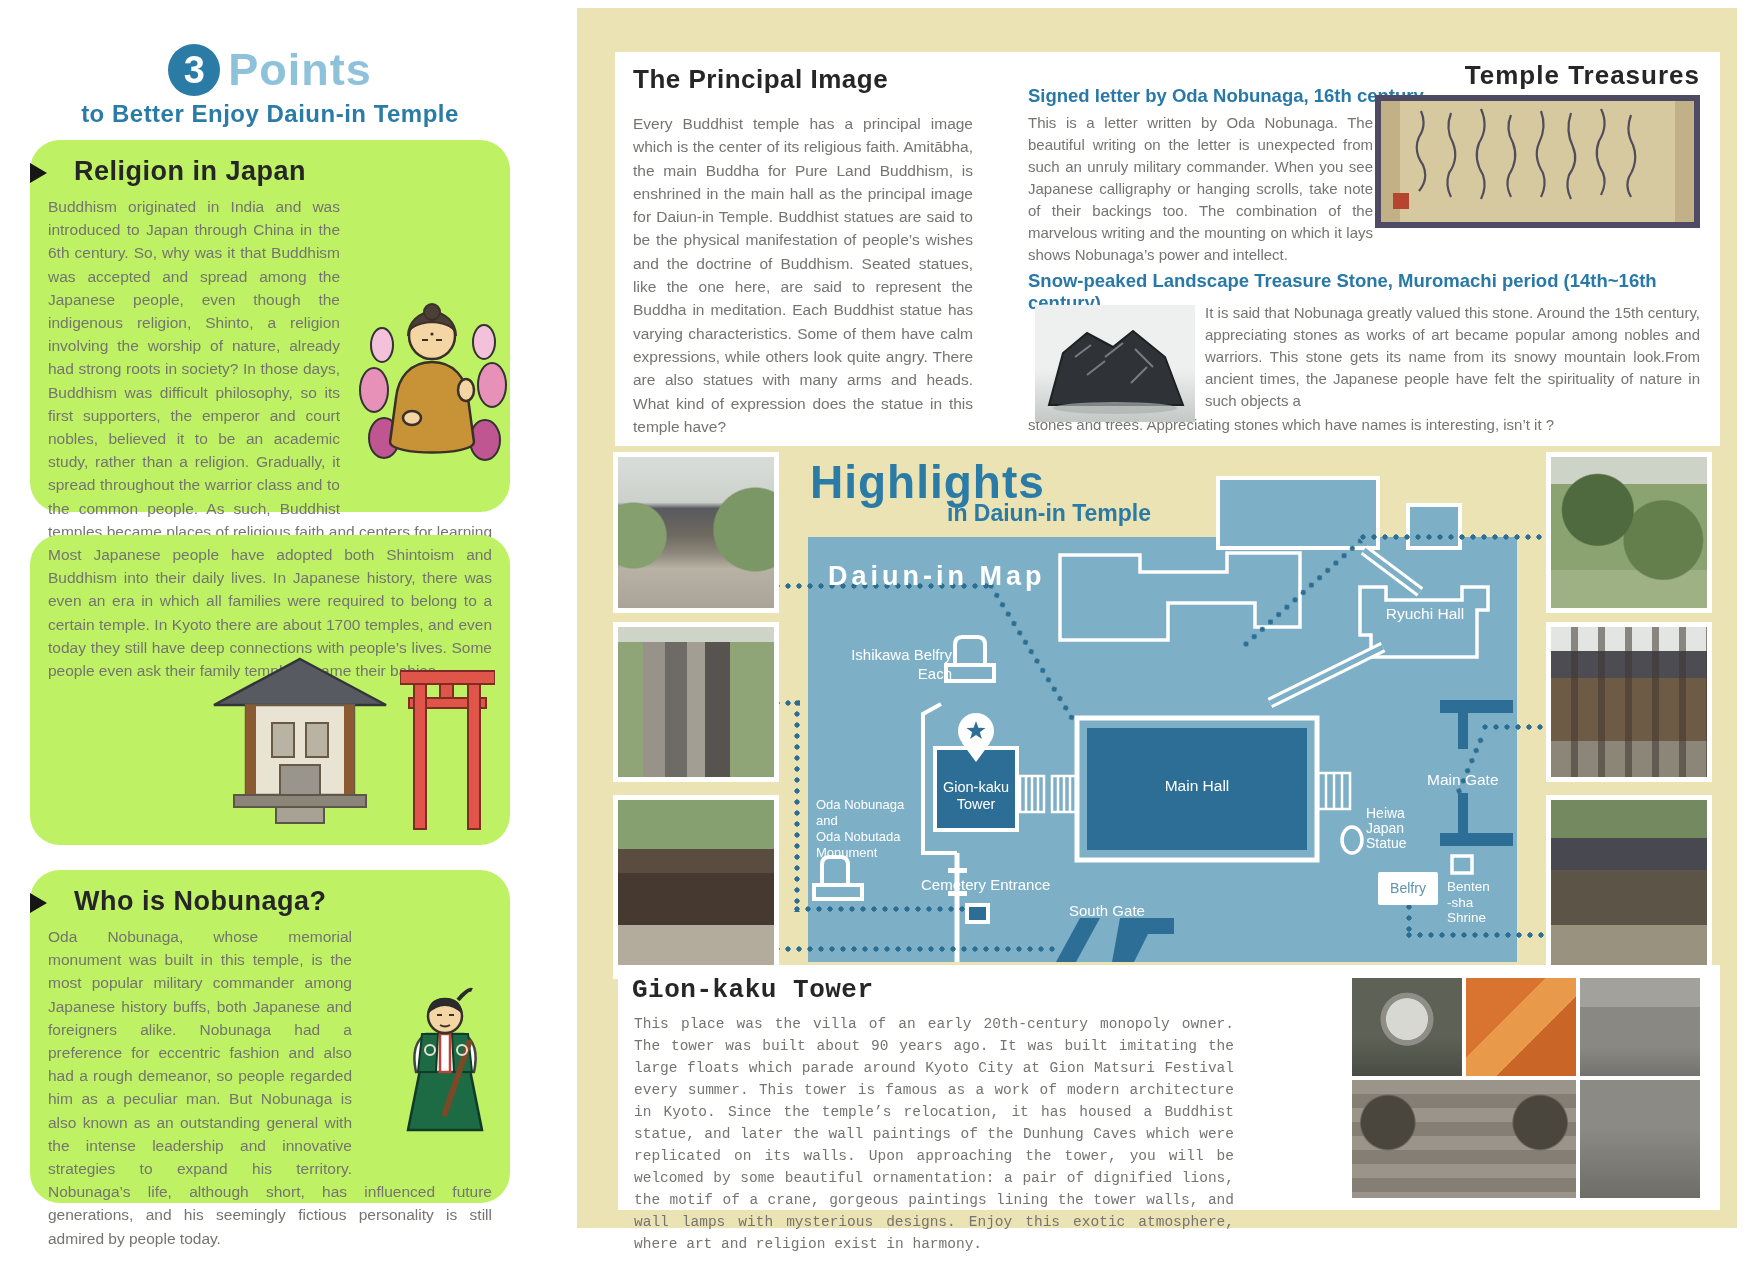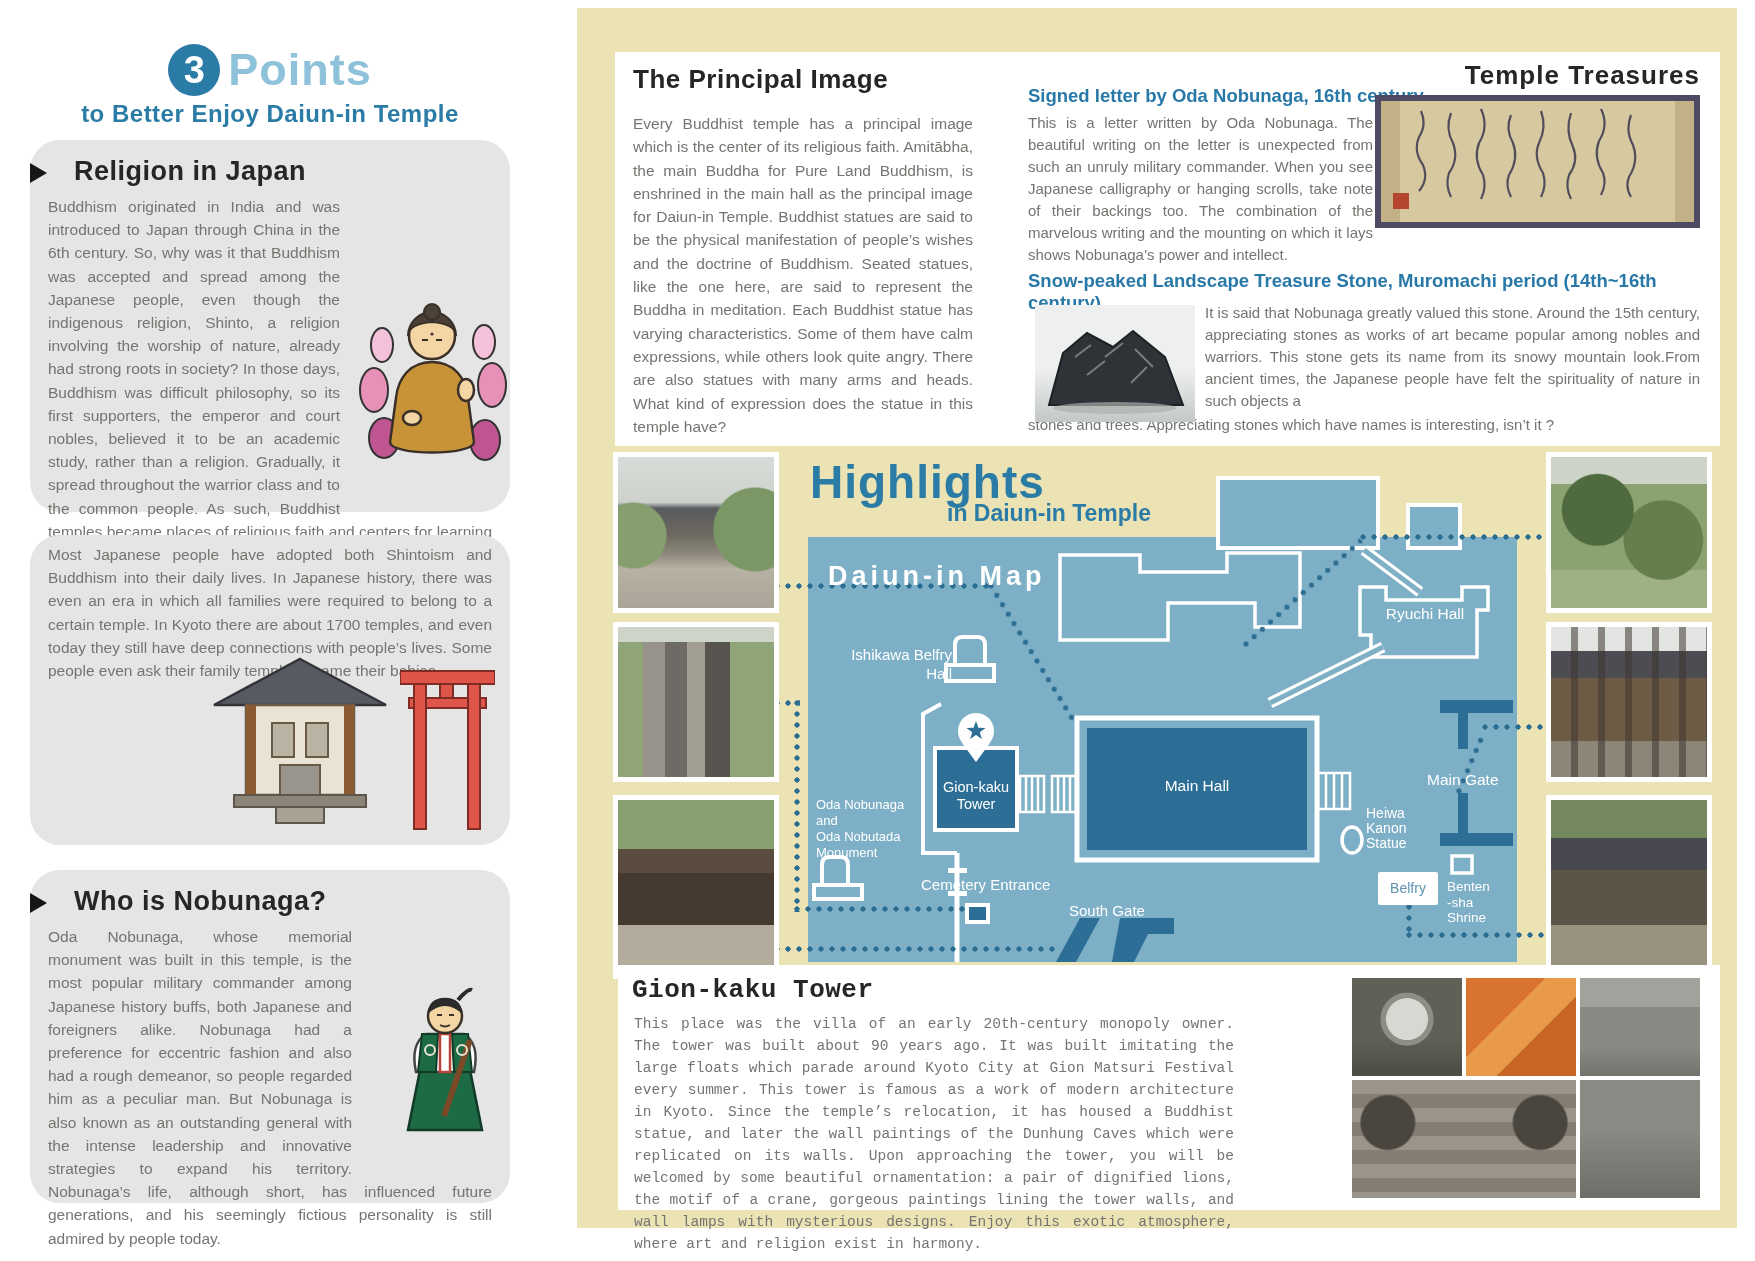--- a/index.html
+++ b/index.html
@@ -8,21 +8,21 @@
   .abs{position:absolute;}
 
   
   .lc-header{position:absolute;left:30px;top:44px;width:480px;text-align:center;}
   .lc-row{display:flex;align-items:center;justify-content:center;gap:8px;}
   .num-circle{display:inline-flex;align-items:center;justify-content:center;width:52px;height:52px;
     border-radius:50%;background:#2a7ba6;color:#fff;font-size:38px;font-weight:bold;}
   .points-word{color:#8ec2da;font-size:45px;font-weight:bold;letter-spacing:1px;}
   .lc-sub{margin-top:4px;color:#2a7ba6;font-size:24px;font-weight:bold;letter-spacing:0.5px;}
 
-  .lbox{position:absolute;left:30px;width:480px;background:#e5e5e5;border-radius:30px;}
+  .lbox{position:absolute;left:30px;width:480px;background:#bef264;border-radius:30px;}
   .lbox-title{position:relative;margin:16px 16px 6px 16px;padding-left:28px;
     color:#262626;font-size:27px;font-weight:bold;letter-spacing:0.5px;}
   .arrow{position:absolute;left:-16px;top:7px;width:0;height:0;
     border-left:17px solid #161616;border-top:10px solid transparent;border-bottom:10px solid transparent;}
   .lbox-body{margin:8px 18px 0 18px;color:#757470;font-size:15.5px;line-height:23.2px;text-align:justify;}
   .fl-sp{float:right;}
 
   
   .panel{position:absolute;left:577px;top:8px;width:1160px;height:1220px;background:#ece3b4;}
   .wbox{position:absolute;background:#ffffff;}
@@ -296,38 +296,38 @@
   <div class="dot-h dot-d" style="left:1243px;top:641px;width:158px;transform:rotate(-42deg);"></div>
   <div class="dot-h" style="left:1360px;top:534px;width:191px;"></div>
   <div class="dot-h dot-d" style="left:1456px;top:788px;width:66px;transform:rotate(-67deg);"></div>
   <div class="dot-h" style="left:1482px;top:724px;width:69px;"></div>
   <div class="dot-v" style="left:1406px;top:904px;height:34px;"></div>
   <div class="dot-h" style="left:1406px;top:932px;width:145px;"></div>
 
   <div class="map-label" style="left:828px;top:545px;font-size:27px;font-weight:bold;letter-spacing:4px;margin-top:16px;">Daiun-in Map</div>
   <div class="map-label" style="left:800px;top:645px;width:152px;text-align:right;font-size:15px;line-height:19px;">
     <div>Ishikawa Belfry</div>
-    <div>Hall</div>
+    <div>Each</div>
   </div>
   <div class="map-label" style="left:816px;top:797px;font-size:13px;line-height:16px;">
     <div>Oda Nobunaga</div>
     <div>and</div>
     <div>Oda Nobutada</div>
     <div>Monument</div>
   </div>
   <div class="map-label" style="left:933px;top:779px;width:86px;text-align:center;font-size:14.5px;line-height:16.5px;">
     <div>Gion-kaku</div>
     <div>Tower</div>
   </div>
   <div class="map-label" style="left:1087px;top:777px;width:220px;text-align:center;font-size:15.5px;">Main Hall</div>
   <div class="map-label" style="left:1362px;top:605px;width:126px;text-align:center;font-size:15.5px;">Ryuchi Hall</div>
   <div class="map-label" style="left:1427px;top:771px;font-size:15.5px;">Main Gate</div>
   <div class="map-label" style="left:1366px;top:806px;font-size:14px;line-height:14.8px;">
     <div>Heiwa</div>
-    <div>Kanon</div>
+    <div>Japan</div>
     <div>Statue</div>
   </div>
   <div class="map-label" style="left:921px;top:876px;font-size:15px;">Cemetery Entrance</div>
   <div class="map-label" style="left:1069px;top:902px;font-size:15px;">South Gate</div>
   <div class="abs" style="left:1378px;top:872px;width:60px;height:33px;background:#fff;color:#5e93b0;
        font-size:14px;line-height:33px;text-align:center;border-radius:2px;">Belfry</div>
   <div class="map-label" style="left:1447px;top:879px;font-size:13.5px;line-height:15.5px;">
     <div>Benten</div>
     <div>-sha</div>
     <div>Shrine</div>

